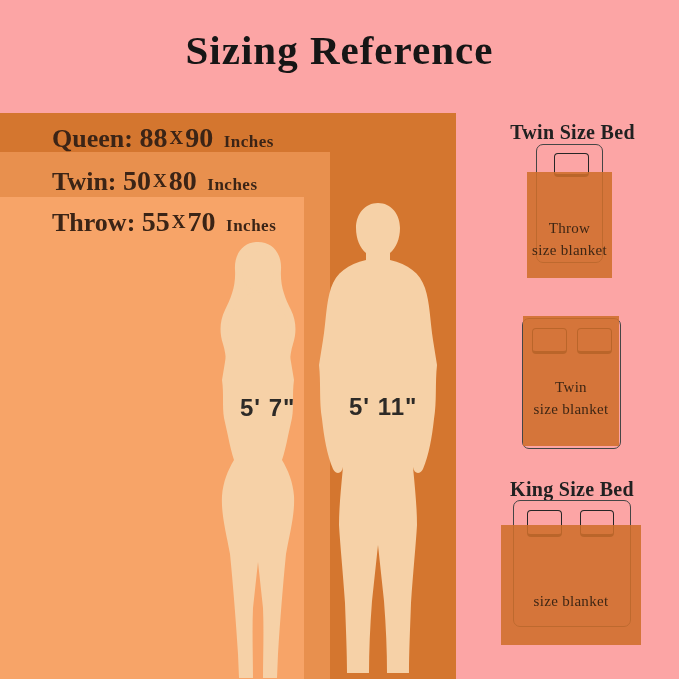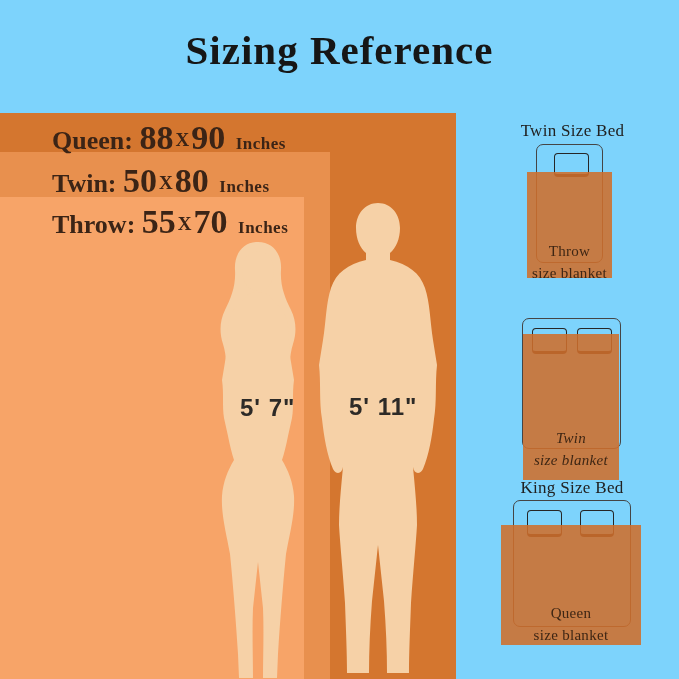--- a/index.html
+++ b/index.html
@@ -1,83 +1,83 @@
 <!DOCTYPE html>
 <html><head>
 <meta charset="utf-8">
 <style>
   html,body{margin:0;padding:0;}
   .stage{
     position:relative;width:679px;height:679px;
-    background:#7dd3fc;overflow:hidden;
+    background:#fca5a5;overflow:hidden;
     font-family:"Liberation Serif", serif;
   }
   .title{
     position:absolute;top:26px;left:0;right:0;
     text-align:center;font-size:41px;font-weight:700;
     color:#161616;letter-spacing:1px;
   }
   
   .rect{position:absolute;}
   .rect-queen{left:0;top:113px;width:456px;height:566px;background:#d4762f;}
   .rect-twin {left:0;top:152px;width:330px;height:527px;background:#e8904e;}
   .rect-throw{left:0;top:197px;width:304px;height:482px;background:#f7a468;}
   .size-row{
     position:absolute;left:52px;height:34px;line-height:34px;
     color:#3b2416;font-weight:700;font-size:26px;white-space:nowrap;
   }
-  .size-row .num{font-size:34px;}
+  .size-row .num{font-size:28px;}
   .size-row .sep{font-size:19px;margin:0 2px;position:relative;top:-3px;}
   .size-row .unit{font-size:17px;letter-spacing:.5px;margin-left:4px;}
   .row-queen{top:121px;}
   .row-twin{top:164px;}
   .row-throw{top:205px;text-align:center;}
   
   .sil{position:absolute;}
   .sil svg{display:block;}
   .height-label{
     position:absolute;font-family:"Liberation Sans",sans-serif;
     font-weight:700;font-size:24px;color:#2d2a27;letter-spacing:1px;
     white-space:nowrap;
   }
   .height-woman{left:240px;top:394px;}
   .height-man{left:349px;top:393px;}
   
   .bed-title{
-    position:absolute;text-align:center;font-size:17px;color:#212121;
-    letter-spacing:.3px;white-space:nowrap;
+    position:absolute;text-align:center;font-size:20px;color:#212121;
+    letter-spacing:.3px;white-space:nowrap;font-weight:bold;
   }
   .bed{
     position:absolute;border:1.5px solid #454545;border-radius:7px;
     background:transparent;z-index:1;
   }
   .pillow{
     position:absolute;border:1.6px solid #262626;border-bottom-width:3px;
     border-radius:4px;background:transparent;z-index:2;
   }
   .blanket{
     position:absolute;background:rgba(207,110,43,0.88);z-index:3;
   }
   .blanket-label{
     position:absolute;left:0;right:0;top:63%;transform:translateY(-50%);
     text-align:center;font-size:15px;line-height:22px;color:#3e2614;
-    letter-spacing:.3px;z-index:4;margin-top:23px;
+    letter-spacing:.3px;z-index:4;
   }
   .t-twin-title {left:505px;top:121px;width:135px;}
   .t-queen-title{left:495px;top:298px;width:150px;}
   .t-king-title {left:497px;top:478px;width:150px;}
 
   .bed-twin {left:536px;top:144px;width:65px;height:117px;}
   .pil-twin {left:554px;top:153px;width:33px;height:20px;}
   .blk-twin {left:527px;top:172px;width:85px;height:106px;}
 
   .bed-queen{left:522px;top:318px;width:97px;height:129px;}
   .pil-q1   {left:532px;top:328px;width:33px;height:22px;}
   .pil-q2   {left:577px;top:328px;width:33px;height:22px;}
-  .blk-queen{left:523px;top:334px;width:96px;height:146px;font-style:italic;}
+  .blk-queen{left:523px;top:316px;width:96px;height:130px;}
 
   .bed-king {left:513px;top:500px;width:116px;height:125px;}
   .pil-k1   {left:527px;top:510px;width:33px;height:23px;}
   .pil-k2   {left:580px;top:510px;width:32px;height:23px;}
   .blk-king {left:501px;top:525px;width:140px;height:120px;}
 </style>
 </head>
 <body>
 
 <div class="stage">
@@ -142,18 +142,17 @@
       <div>size blanket</div>
     </div>
   </div>
 
   <div class="bed-title t-king-title">King Size Bed</div>
   <div class="bed bed-king"></div>
   <div class="pillow pil-k1"></div>
   <div class="pillow pil-k2"></div>
   <div class="blanket blk-king">
     <div class="blanket-label">
-      <div>Queen</div>
       <div>size blanket</div>
     </div>
   </div>
 
 </div>
 
 </body></html>

